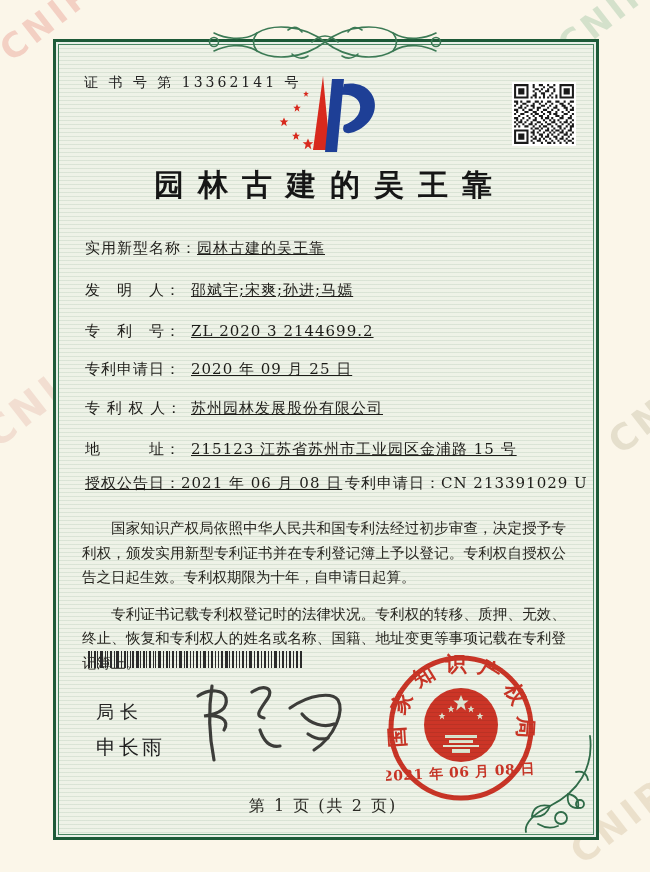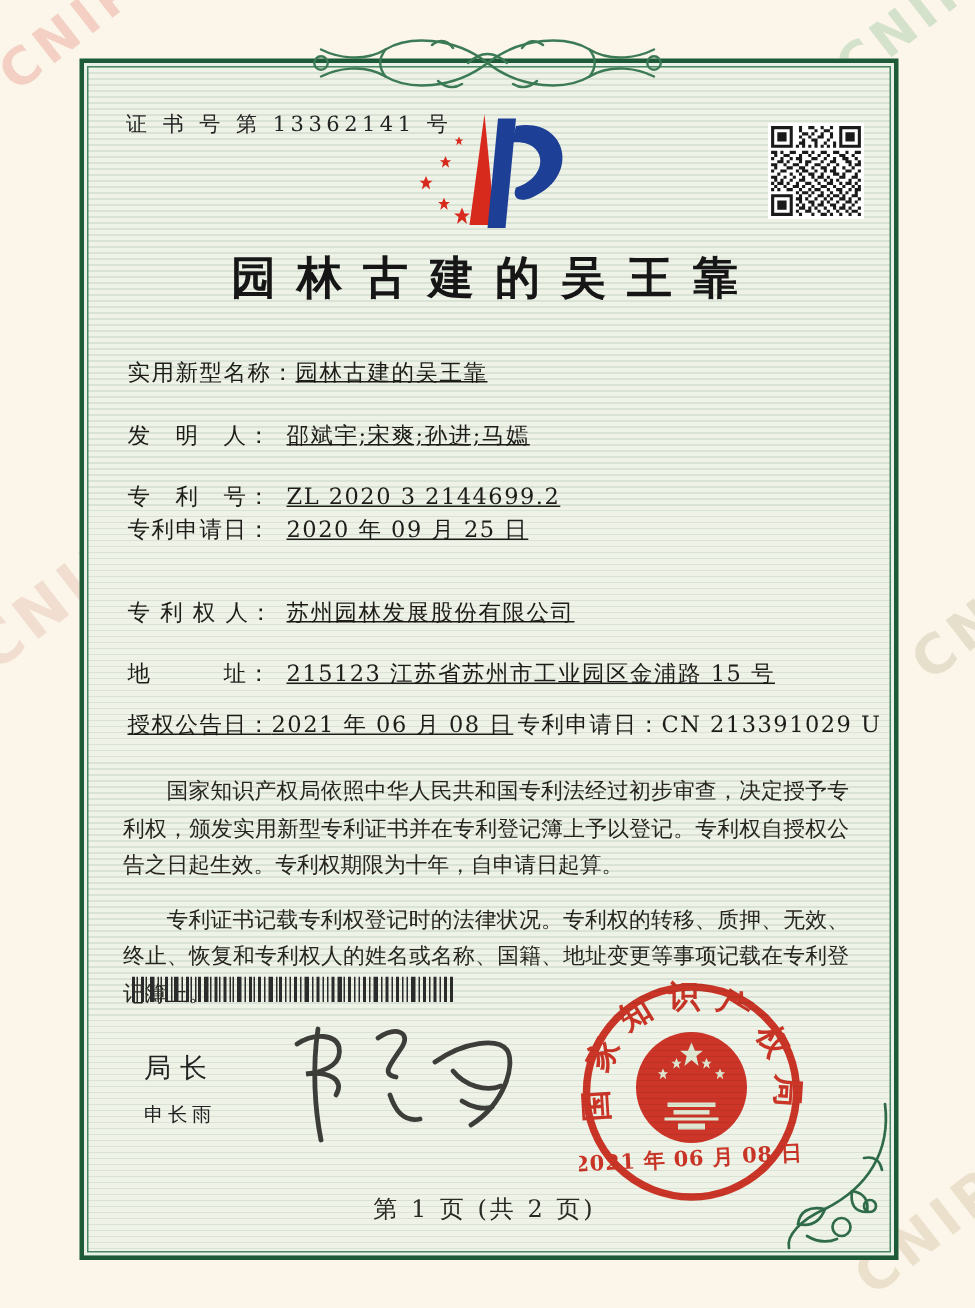--- a/index.html
+++ b/index.html
@@ -28,21 +28,21 @@
     position:absolute;left:53px;top:165px;width:540px;text-align:center;
     font-size:30px;font-weight:700;letter-spacing:14px;padding-left:14px;box-sizing:border-box;color:#161616;
   }
   .row{position:absolute;left:85px;font-size:15px;letter-spacing:1px;white-space:nowrap;color:#1d1c18;text-decoration:underline;}
   .row .label{display:inline-block;min-width:106px;}
   .row .pair2{position:absolute;left:260px;top:0;white-space:nowrap;}
   .body-text{position:absolute;left:70px;top:504px;width:508px;font-size:14.5px;line-height:24.5px;color:#26251f;}
   .body-text p{margin:12px;text-indent:2em;text-align:justify;}
   .barcode{position:absolute;left:88px;top:651px;}
   .signer-title{position:absolute;left:96px;top:700px;font-size:18px;letter-spacing:6px;font-family:"DejaVu Sans","Liberation Sans",sans-serif;color:#222;}
-  .signer-name{position:absolute;left:96px;top:734px;font-size:13px;letter-spacing:3px;font-family:"DejaVu Sans","Liberation Sans",sans-serif;color:#222;}
+  .signer-name{position:absolute;left:96px;top:734px;font-size:20px;letter-spacing:3px;font-family:"DejaVu Sans","Liberation Sans",sans-serif;color:#222;}
   .signature{position:absolute;left:190px;top:678px;}
   .seal{position:absolute;left:386px;top:653px;mix-blend-mode:multiply;opacity:.93;}
   .seal text{font-family:"DejaVu Serif","Liberation Serif",serif;font-weight:700;}
   .footer{position:absolute;left:53px;top:796px;width:540px;text-align:center;font-size:16px;letter-spacing:2px;color:#2a2a24;}
   .flourish-top{position:absolute;left:200px;top:20px;}
   .flourish-corner{position:absolute;left:516px;top:732px;}
 </style>
 </head>
 <body>
 
@@ -143,21 +143,21 @@
 
   <div class="row" style="top:239px">
     <span class="label">实用新型名称：</span><span>园林古建的吴王靠</span>
   </div>
   <div class="row" style="top:281px">
     <span class="label">发　明　人：</span><span>邵斌宇;宋爽;孙进;马嫣</span>
   </div>
   <div class="row" style="top:322px">
     <span class="label">专　利　号：</span><span>ZL 2020 3 2144699.2</span>
   </div>
-  <div class="row" style="top:344px">
+  <div class="row" style="top:360px">
     <span class="label">专利申请日：</span><span>2020 年 09 月 25 日</span>
   </div>
   <div class="row" style="top:399px">
     <span class="label">专 利 权 人：</span><span>苏州园林发展股份有限公司</span>
   </div>
   <div class="row" style="top:440px">
     <span class="label">地　　　址：</span><span>215123 江苏省苏州市工业园区金浦路 15 号</span>
   </div>
   <div class="row" style="top:474px">
     <span>授权公告日：</span><span>2021 年 06 月 08 日</span>

